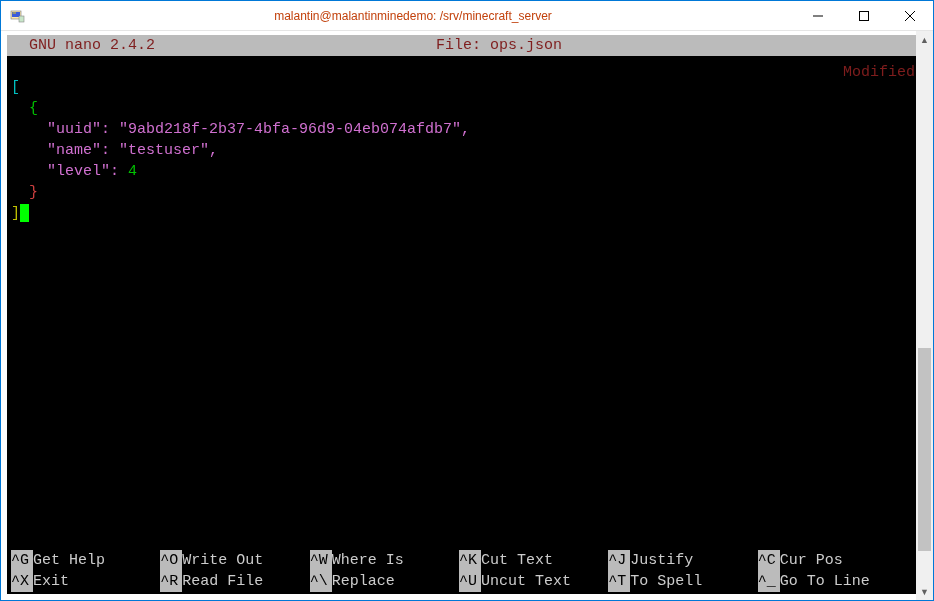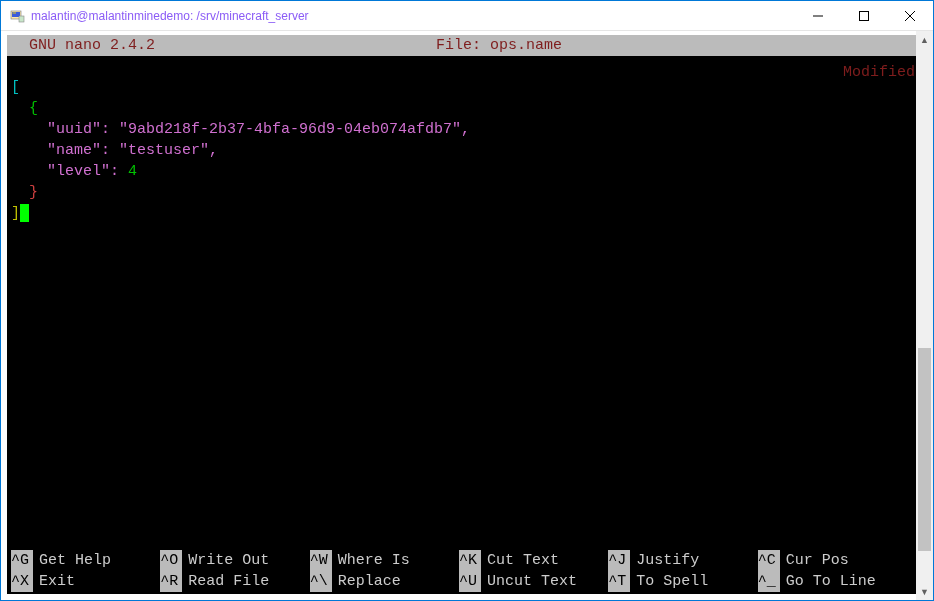--- a/index.html
+++ b/index.html
@@ -20,22 +20,23 @@
       padding: 0 0 0 8px;
       border-bottom: 1px solid #e5e5e5;
     }
     .titlebar .app-icon {
       width: 16px; height: 16px;
       margin-right: 6px;
       display: flex; align-items: center; justify-content: center;
     }
     .titlebar .title-text {
       font-size: 12px;
-      color: #8b5cf6;
+      color: #c2410c;
       flex: 1;
+      text-align: center;
     }
     .win-controls { display: flex; height: 100%; }
     .win-btn {
       width: 46px; height: 100%;
       display: flex; align-items: center; justify-content: center;
       font-family: "Segoe UI", sans-serif;
       font-size: 10px;
       color: #000;
       cursor: default;
     }
@@ -100,21 +101,21 @@
     .footer-row { display: flex; white-space: pre; }
     .footer-col { flex: 1 1 0; display: flex; align-items: center; min-width: 0; }
     .key-inv {
       background: #bbb;
       color: #000;
       padding: 0 0px;
       display: inline-block;
       min-width: 22px;
       text-align: left;
     }
-    .key-label { color: #ccc; margin-left: 6px; }
+    .key-label { color: #ccc; }
     
     .v-scroll {
       position: absolute;
       top: 30px; right: 0; bottom: 0;
       width: 17px;
       background: #f0f0f0;
     }
     .v-scroll .s-up, .v-scroll .s-down {
       height: 17px;
       display: flex; align-items: center; justify-content: center;
@@ -167,21 +168,21 @@
         </svg>
     </div>
   </div>
 </div>
 
 <div class="terminal-wrap">
   <div class="terminal">
     <div class="nano-header">
       <span class="app-name">  GNU nano 2.4.2</span>
       <span class="spacer1"></span>
-      <span class="file-label">File: ops.name</span>
+      <span class="file-label">File: ops.json</span>
       <span class="spacer2"></span>
       <span class="mod-flag">Modified</span>
     </div>
     <div class="editor" id="editor"><div style="height:21px"></div><div><span class="c-teal">[</span></div><div><span>  </span><span class="c-green">{</span></div><div><span>    </span><span class="c-magenta">"uuid"</span><span class="c-magenta">: </span><span class="c-magenta">"9abd218f-2b37-4bfa-96d9-04eb074afdb7"</span><span class="c-magenta">,</span></div><div><span>    </span><span class="c-magenta">"name"</span><span class="c-magenta">: </span><span class="c-magenta">"testuser"</span><span class="c-magenta">,</span></div><div><span>    </span><span class="c-magenta">"level"</span><span class="c-magenta">: </span><span class="c-green">4</span></div><div><span>  </span><span class="c-red">}</span></div><div><span class="c-yellow">]</span><span class="cursor-block"></span></div></div>
     <div class="nano-footer" id="footer">
         <div class="footer-row"><div class="footer-col"><span class="key-inv">^G</span><span class="key-label">Get Help</span></div><div class="footer-col"><span class="key-inv">^O</span><span class="key-label">Write Out</span></div><div class="footer-col"><span class="key-inv">^W</span><span class="key-label">Where Is</span></div><div class="footer-col"><span class="key-inv">^K</span><span class="key-label">Cut Text</span></div><div class="footer-col"><span class="key-inv">^J</span><span class="key-label">Justify</span></div><div class="footer-col"><span class="key-inv">^C</span><span class="key-label">Cur Pos</span></div></div>
         <div class="footer-row"><div class="footer-col"><span class="key-inv">^X</span><span class="key-label">Exit</span></div><div class="footer-col"><span class="key-inv">^R</span><span class="key-label">Read File</span></div><div class="footer-col"><span class="key-inv">^\</span><span class="key-label">Replace</span></div><div class="footer-col"><span class="key-inv">^U</span><span class="key-label">Uncut Text</span></div><div class="footer-col"><span class="key-inv">^T</span><span class="key-label">To Spell</span></div><div class="footer-col"><span class="key-inv">^_</span><span class="key-label">Go To Line</span></div></div>
       </div>
   </div>
 </div>

